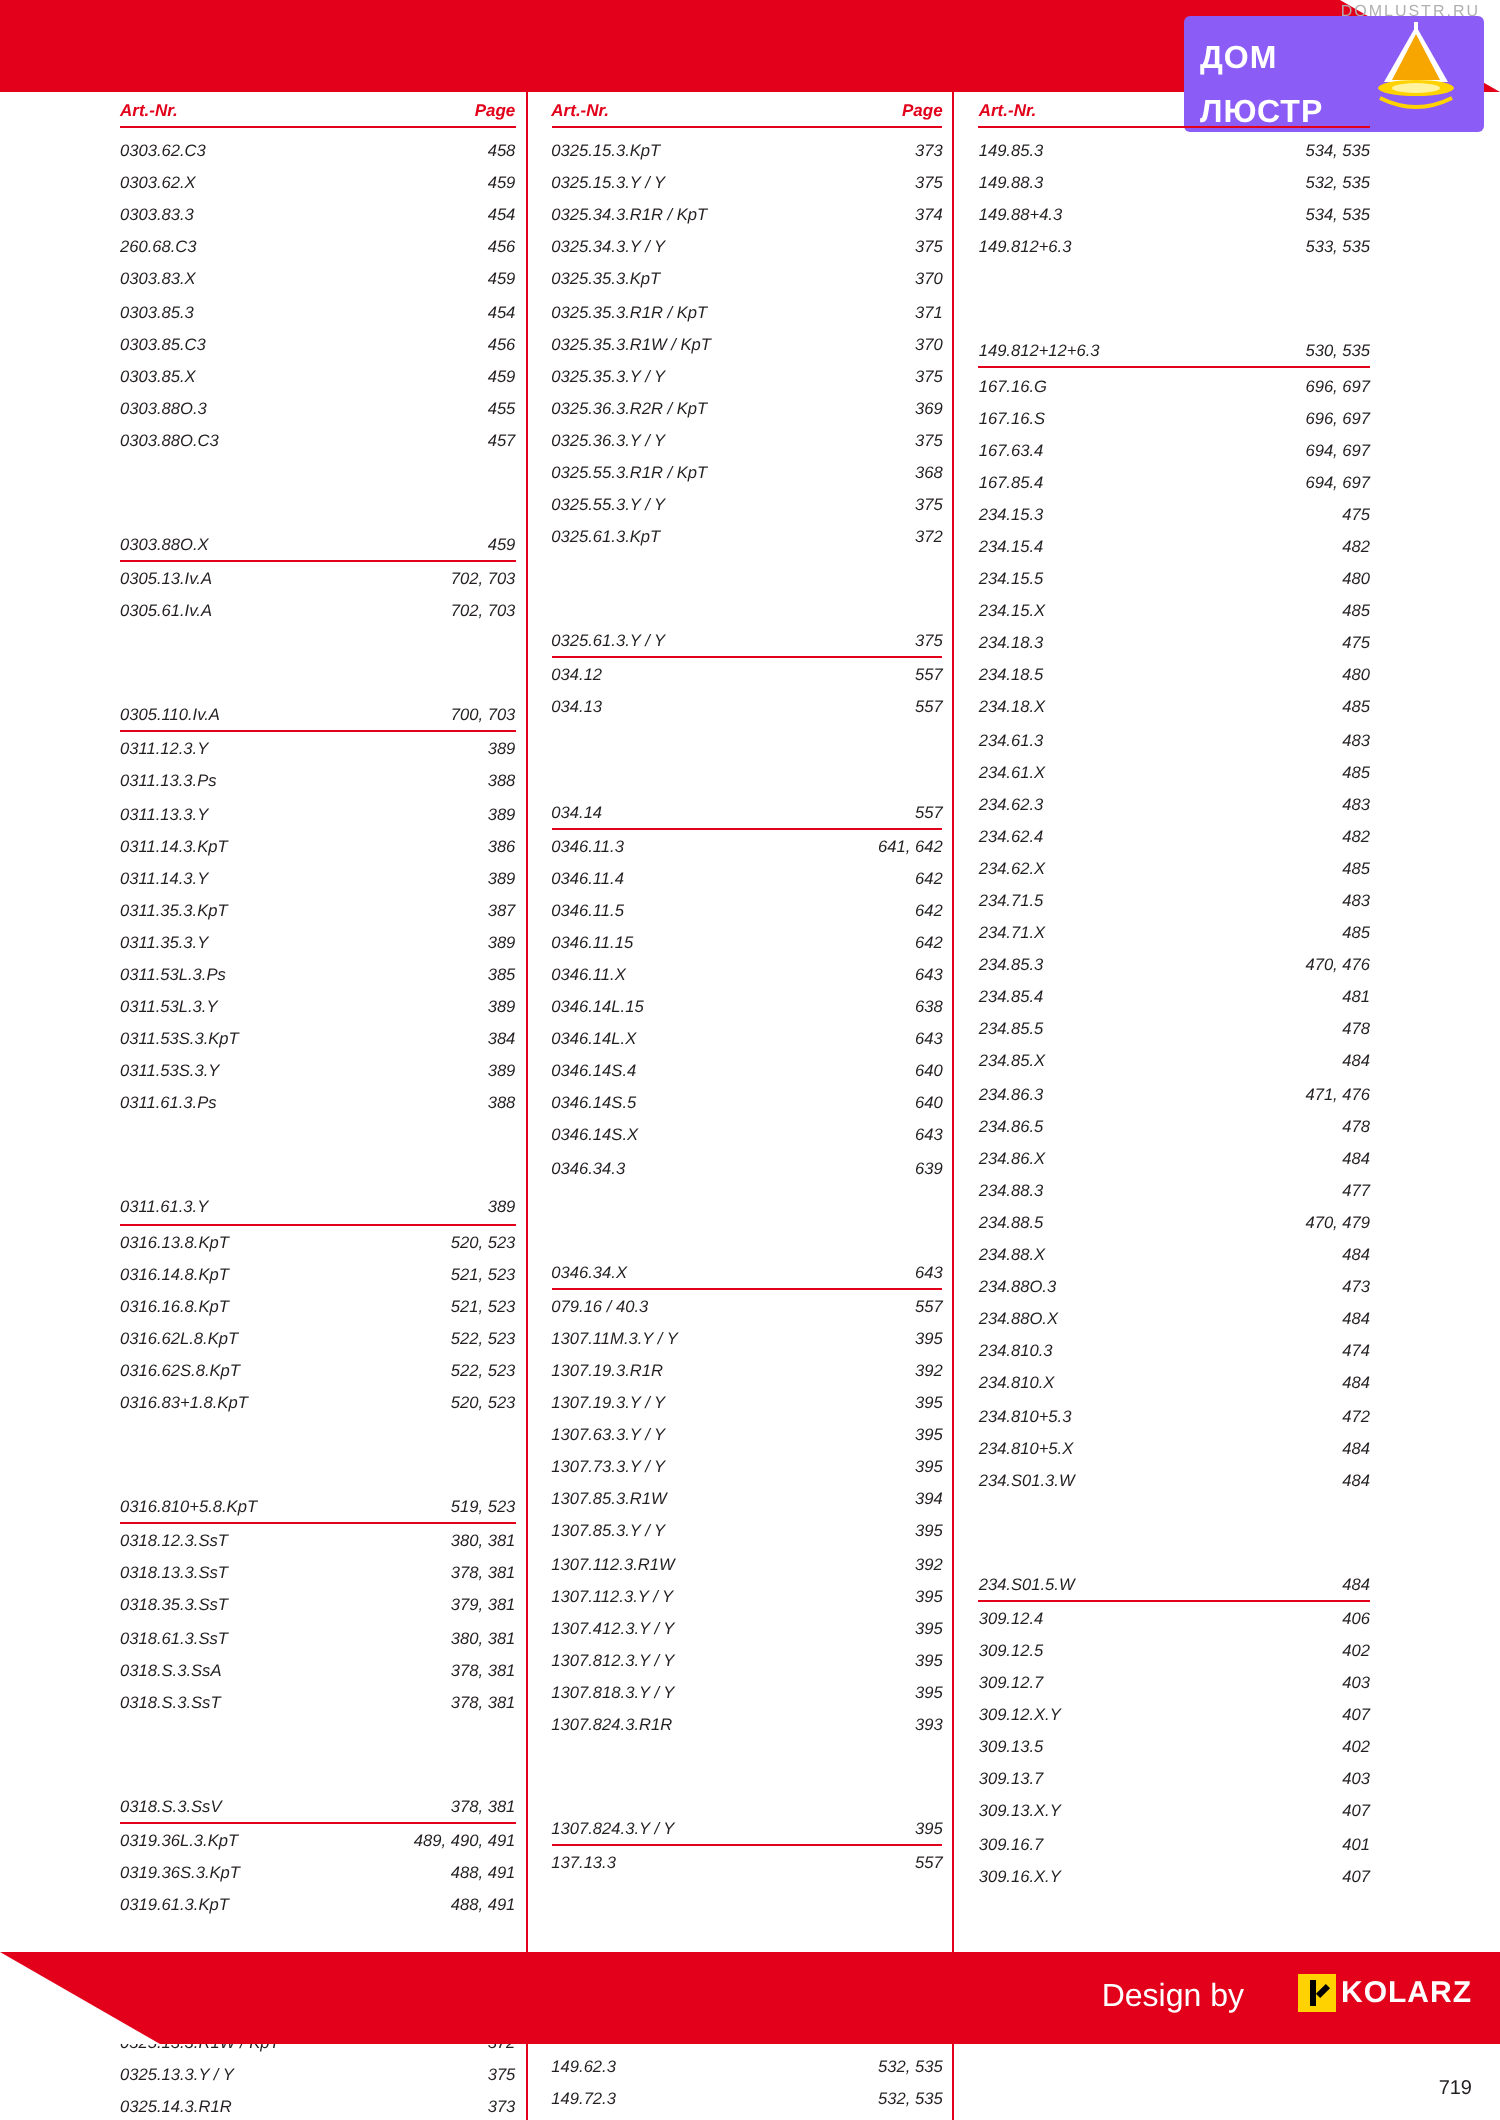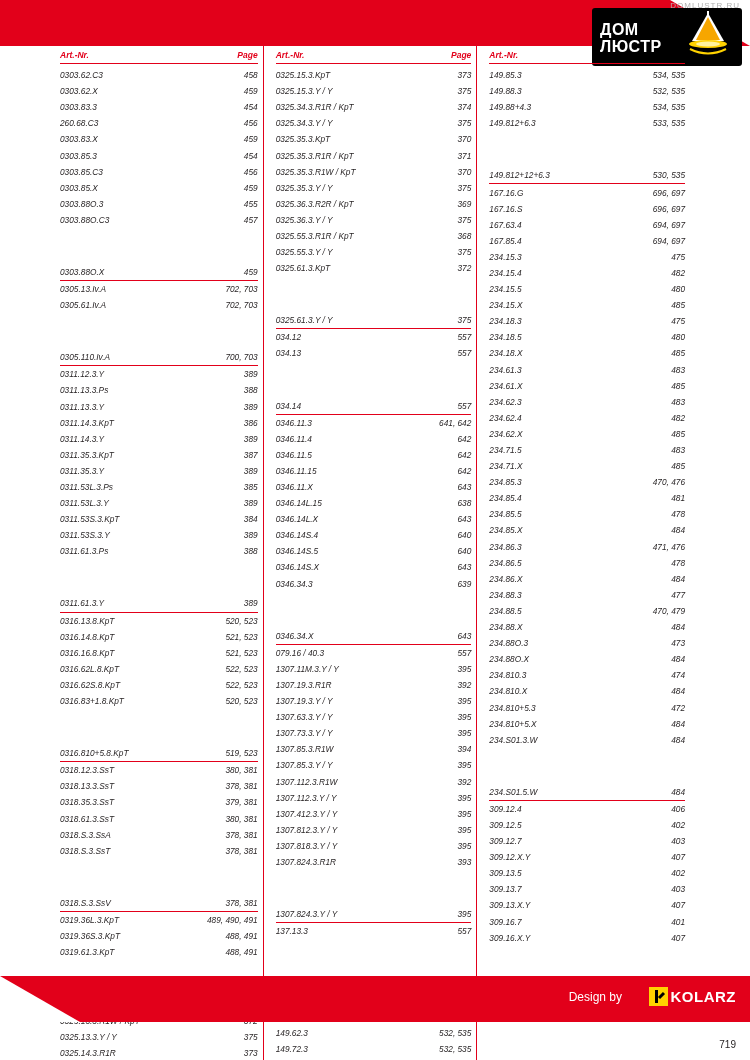--- a/index.html
+++ b/index.html
@@ -39,35 +39,35 @@
     font-family: "Liberation Sans", sans-serif;
   }
 
   
   .logo {
     position: absolute;
     right: 8px;
     top: 8px;
     width: 150px;
     height: 58px;
-    background: #000000;
+    background: #8b5cf6;
     border-radius: 3px;
     overflow: hidden;
   }
   .logo-text {
     position: absolute;
     left: 8px;
     top: 14px;
     color: #ffffff;
     font-size: 16px;
     font-weight: bold;
     letter-spacing: .5px;
     line-height: 15px;
   }
-  .logo-text .l2 { display:block; margin-top:2px; }
+  .logo-text .l2 { display:block; margin-top:12px; }
   .logo-lamp {
     position: absolute;
     right: 6px;
     top: 3px;
     width: 56px;
     height: 52px;
   }
 
   
   .content {
@@ -138,21 +138,21 @@
     left: 0; top: 0;
     width: 0; height: 0;
     border-right: 80px solid transparent;
     border-bottom: 46px solid #ffffff;
   }
   .design-by {
     position: absolute;
     right: 128px;
     top: 14px;
     color: #ffffff;
-    font-size: 12px;
+    font-size: 16px;
   }
   .kolarz {
     position: absolute;
     right: 14px;
     top: 11px;
     display: flex;
     align-items: center;
     gap: 3px;
   }
   .kolarz .k-mark {

